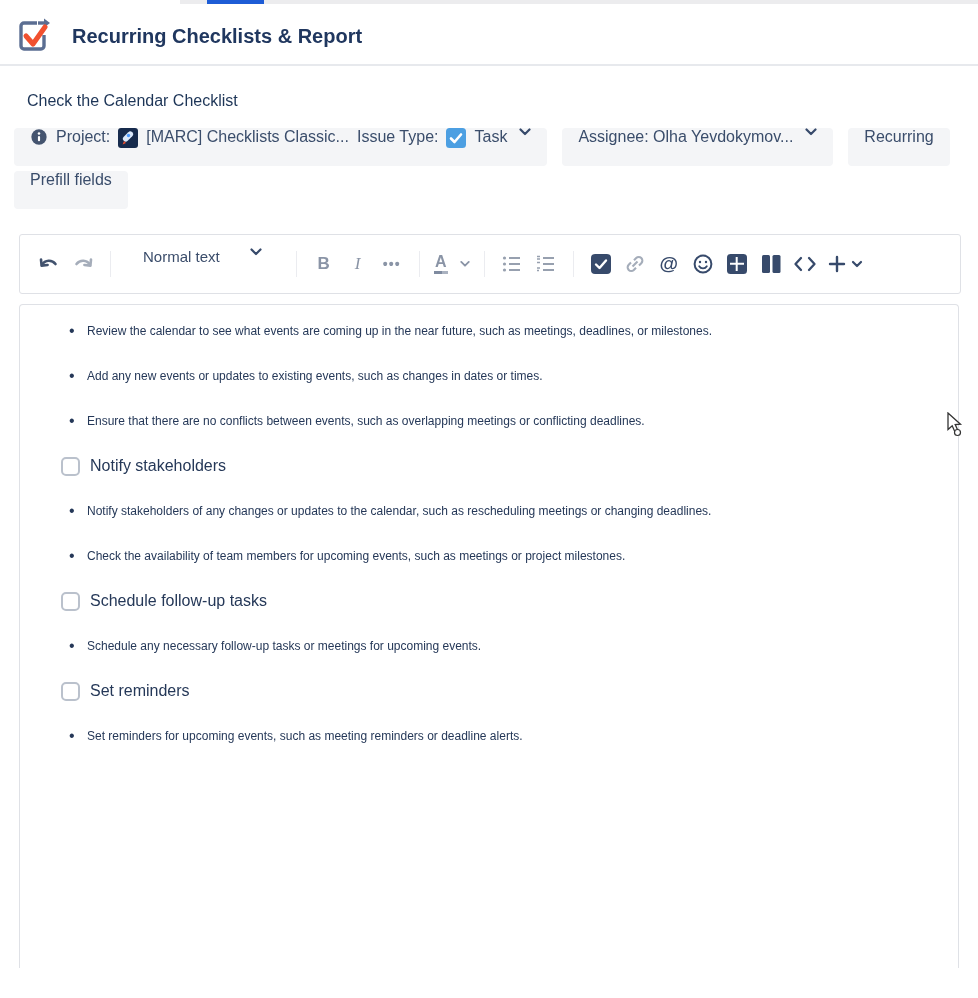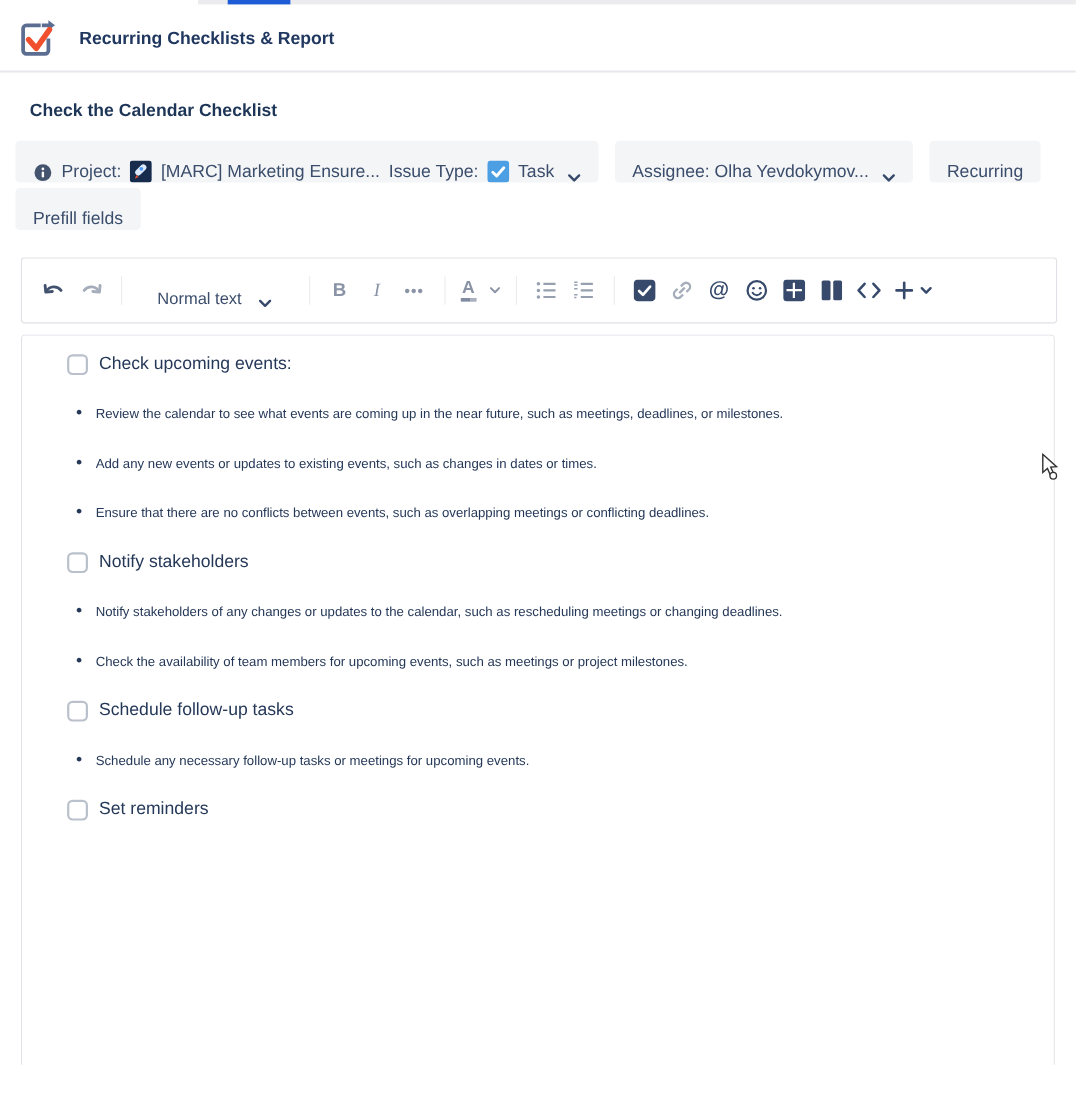--- a/index.html
+++ b/index.html
@@ -7,40 +7,40 @@
     font-family:"Liberation Sans", sans-serif; color:#253858; }
 
   
   .top-strip { position:absolute; top:0; left:180px; width:798px; height:4px; background:#ececee; }
   .top-strip .tab-indicator { position:absolute; left:27px; top:0; width:57px; height:4px; background:#1d5cd6; }
 
   
   .app-header { height:66px; display:flex; align-items:center; padding:8px 14px 0 14px;
     border-bottom:2px solid #e7e9ed; }
   .app-logo { width:40px; height:40px; flex:0 0 auto; }
-  .app-title { margin-left:18px; font-size:16px; font-weight:bold; color:#20375f; }
-
-  
-  .section-title { margin:26px 0 0 27px; font-size:16px; font-weight:bold; color:#1d3557; }
+  .app-title { margin-left:18px; font-size:20px; font-weight:bold; color:#20375f; }
+
+  
+  .section-title { margin:26px 0 0 27px; font-size:16px; font-weight:normal; color:#1d3557; }
 
   .chips-row { display:flex; gap:15px; margin:18px 0 0 14px; flex-wrap:wrap; }
-  .chip { background:#f4f5f7; border-radius:4px; height:38px; display:flex; align-items:flex-end;
+  .chip { background:#f4f5f7; border-radius:4px; height:38px; display:flex; align-items:flex-start;
     gap:8px; padding:0 16px; font-size:16px; color:#3a4d6b; cursor:pointer; }
   .chip + .chip {}
   .chips-row2 { display:flex; margin:5px 0 0 14px; }
   .mini-icon { width:20px; height:20px; flex:0 0 auto; }
   .chev { width:12px; height:8px; margin-left:4px; }
 
   
   .toolbar { margin:25px 0 0 19px; width:942px; height:60px; background:#fff;
     border:1px solid #dfe1e6; border-radius:3px; display:flex; align-items:center; padding:0 12px; }
   .tb-btn { width:34px; height:32px; display:flex; align-items:center; justify-content:center;
     border-radius:3px; cursor:pointer; flex:0 0 auto; }
   .tb-sep { width:1px; height:26px; background:#ebecf0; margin:0 10px; flex:0 0 auto; }
-  .style-select { display:flex; align-items:flex-end; gap:11px; padding:0 10px 0 22px; height:32px;
+  .style-select { display:flex; align-items:flex-start; gap:26px; padding:0 10px 0 22px; height:32px;
     font-size:15px; color:#3b4d6b; font-weight:500; cursor:pointer; }
   .tb-bold { font-size:17px; font-weight:bold; color:#8a94a6; }
   .tb-italic { font-size:17px; font-style:italic; font-family:"Liberation Serif", serif; color:#8a94a6; }
   .tb-more { font-size:14px; letter-spacing:1px; color:#8a94a6; font-weight:bold; }
   .tb-color { display:flex; align-items:center; gap:8px; cursor:pointer; padding:0 4px; }
   .color-a { font-size:16px; font-weight:bold; color:#8a94a6; line-height:14px; text-align:center; }
   .color-bar { display:block; width:14px; height:3px; background:#7f8ba0; margin-top:2px;
     background-image:linear-gradient(90deg,#7f8ba0 60%, #aab2c0 60%); }
   .tb-at { font-size:19px; font-weight:bold; color:#374a6b; }
 
@@ -84,21 +84,21 @@
       <circle cx="10" cy="6.2" r="1.4" fill="#fff"></circle>
       <rect x="8.8" y="8.8" width="2.4" height="6" rx="1.2" fill="#fff"></rect>
     </svg>
     <span>Project:</span>
     <svg class="mini-icon" viewBox="0 0 20 20">
       <rect x="0" y="0" width="20" height="20" rx="3" fill="#172b4d"></rect>
       <rect x="7.2" y="2.5" width="5.6" height="12" rx="2.8" transform="rotate(45 10 8.5)" fill="#dce9fb"></rect>
       <circle cx="10.5" cy="7.5" r="1.7" fill="#4c9aff"></circle>
       <path d="M6 13 l2 2 -3.4 1.4 Z" fill="#f1502f"></path>
     </svg>
-    <span>[MARC] Marketing Ensure...</span>
+    <span>[MARC] Checklists Classic...</span>
     <span>Issue Type:</span>
     <svg class="mini-icon" viewBox="0 0 20 20">
       <rect x="0" y="0" width="20" height="20" rx="3.5" fill="#4c9fe2"></rect>
       <path d="M5 10.5 L8.5 14 L15 6.5" fill="none" stroke="#fff" stroke-width="2.6" stroke-linecap="round" stroke-linejoin="round"></path>
     </svg>
     <span>Task</span>
     <svg class="chev" viewBox="0 0 12 8">
       <path d="M1.5 1.5 L6 6 L10.5 1.5" fill="none" stroke="#374a6b" stroke-width="2.2" stroke-linecap="round" stroke-linejoin="round"></path>
     </svg>
   </div>
@@ -239,24 +239,20 @@
   </div>
   <div class="tb-btn" style="width:48px;">
     <svg width="38" height="18" viewBox="0 0 38 18">
       <path d="M10 2 v14 M3 9 h14" stroke="#374a6b" stroke-width="2.4" stroke-linecap="round"></path>
       <path d="M26 7 L30 11 L34 7" fill="none" stroke="#374a6b" stroke-width="2.2" stroke-linecap="round" stroke-linejoin="round"></path>
     </svg>
   </div>
 </div>
 
 <div class="editor-box">
-  <div class="task-row">
-    <span class="task-check"></span>
-    <span>Check upcoming events:</span>
-  </div>
   <div class="bullet-row">Review the calendar to see what events are coming up in the near future, such as meetings, deadlines, or milestones.</div>
 
   <div class="bullet-row">Add any new events or updates to existing events, such as changes in dates or times.</div>
 
   <div class="bullet-row">Ensure that there are no conflicts between events, such as overlapping meetings or conflicting deadlines.</div>
 
   <div class="task-row">
     <span class="task-check"></span>
     <span>Notify stakeholders</span>
   </div>
@@ -267,18 +263,19 @@
   <div class="task-row">
     <span class="task-check"></span>
     <span>Schedule follow-up tasks</span>
   </div>
   <div class="bullet-row">Schedule any necessary follow-up tasks or meetings for upcoming events.</div>
 
   <div class="task-row">
     <span class="task-check"></span>
     <span>Set reminders</span>
   </div>
+  <div class="bullet-row">Set reminders for upcoming events, such as meeting reminders or deadline alerts.</div>
 </div>
 
 <svg class="mouse-cursor" viewBox="0 0 22 26">
   <path d="M4 1 L4 17.5 L8.2 13.8 L11.2 20.5 L14.2 19.2 L11.2 12.6 L16.5 12.2 Z" fill="#fff" stroke="#333" stroke-width="1.3"></path>
   <circle cx="13.5" cy="20.5" r="3" fill="#fff" stroke="#333" stroke-width="1.2"></circle>
 </svg>
 
 </body></html>

